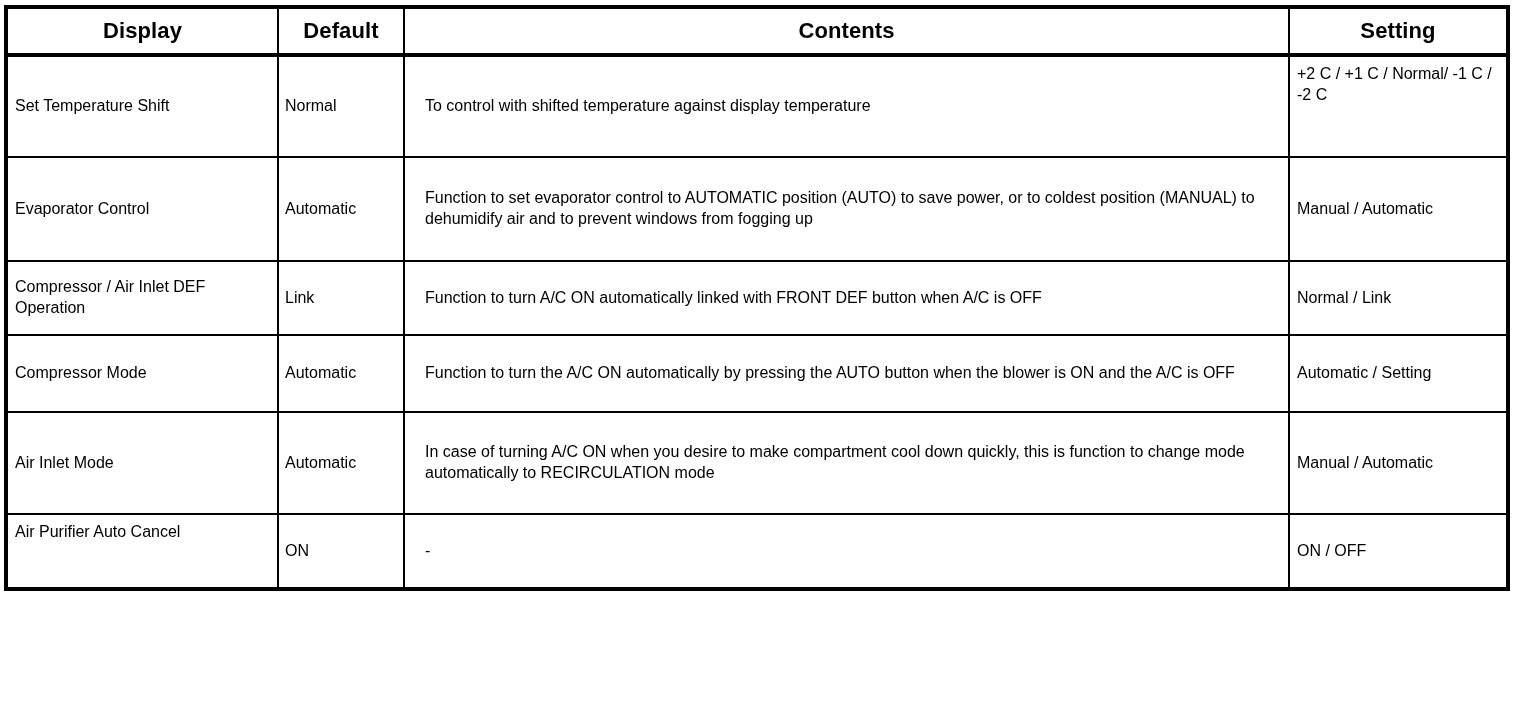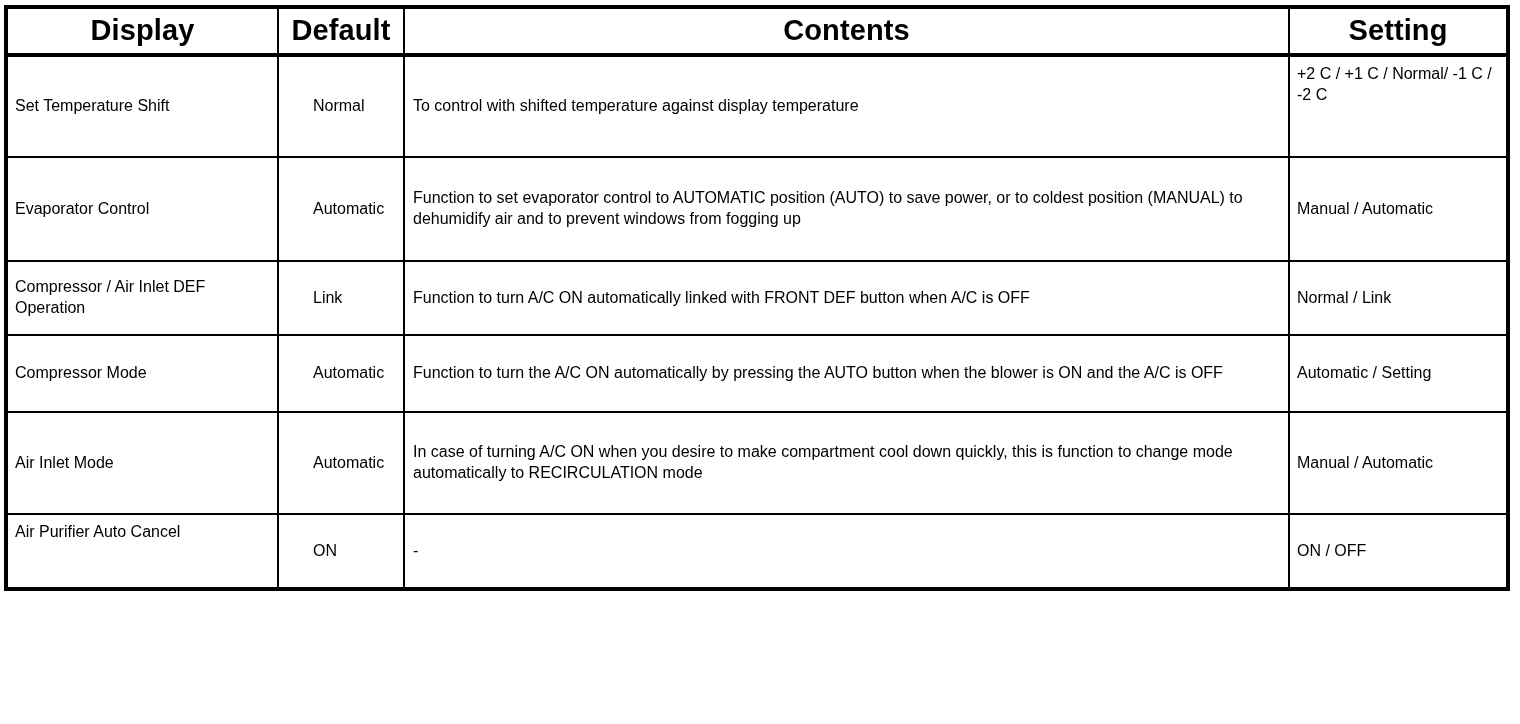--- a/index.html
+++ b/index.html
@@ -54,33 +54,33 @@
   }
   .spec-table tbody tr:last-child td {
     border-bottom: none;
   }
 
   
   .spec-table thead th {
     height: 44px;
     text-align: center;
     font-weight: bold;
-    font-size: 29px;
+    font-size: 22px;
     border-bottom: 4px solid #000000;
     letter-spacing: 0.1px;
   }
 
   
   .cell {
     display: block;
     padding: 0 6px;
   }
   .cell-display   { padding-left: 7px; padding-right: 12px; }
-  .cell-default   { padding-left: 6px; padding-right: 1px; margin-left: 28px; }
-  .cell-contents  { padding-left: 8px; padding-right: 6px; }
+  .cell-default   { padding-left: 6px; padding-right: 1px; }
+  .cell-contents  { padding-left: 8px; padding-right: 6px; margin-left: 12px; }
   .cell-setting   { padding-left: 7px; padding-right: 4px; }
 
   td.top-align { vertical-align: top; }
   td.top-align .cell { padding-top: 7px; }
 
   
   tr.r0 td { height: 99px; }
   tr.r1 td { height: 102px; }
   tr.r2 td { height: 72px; }
   tr.r3 td { height: 75px; }

